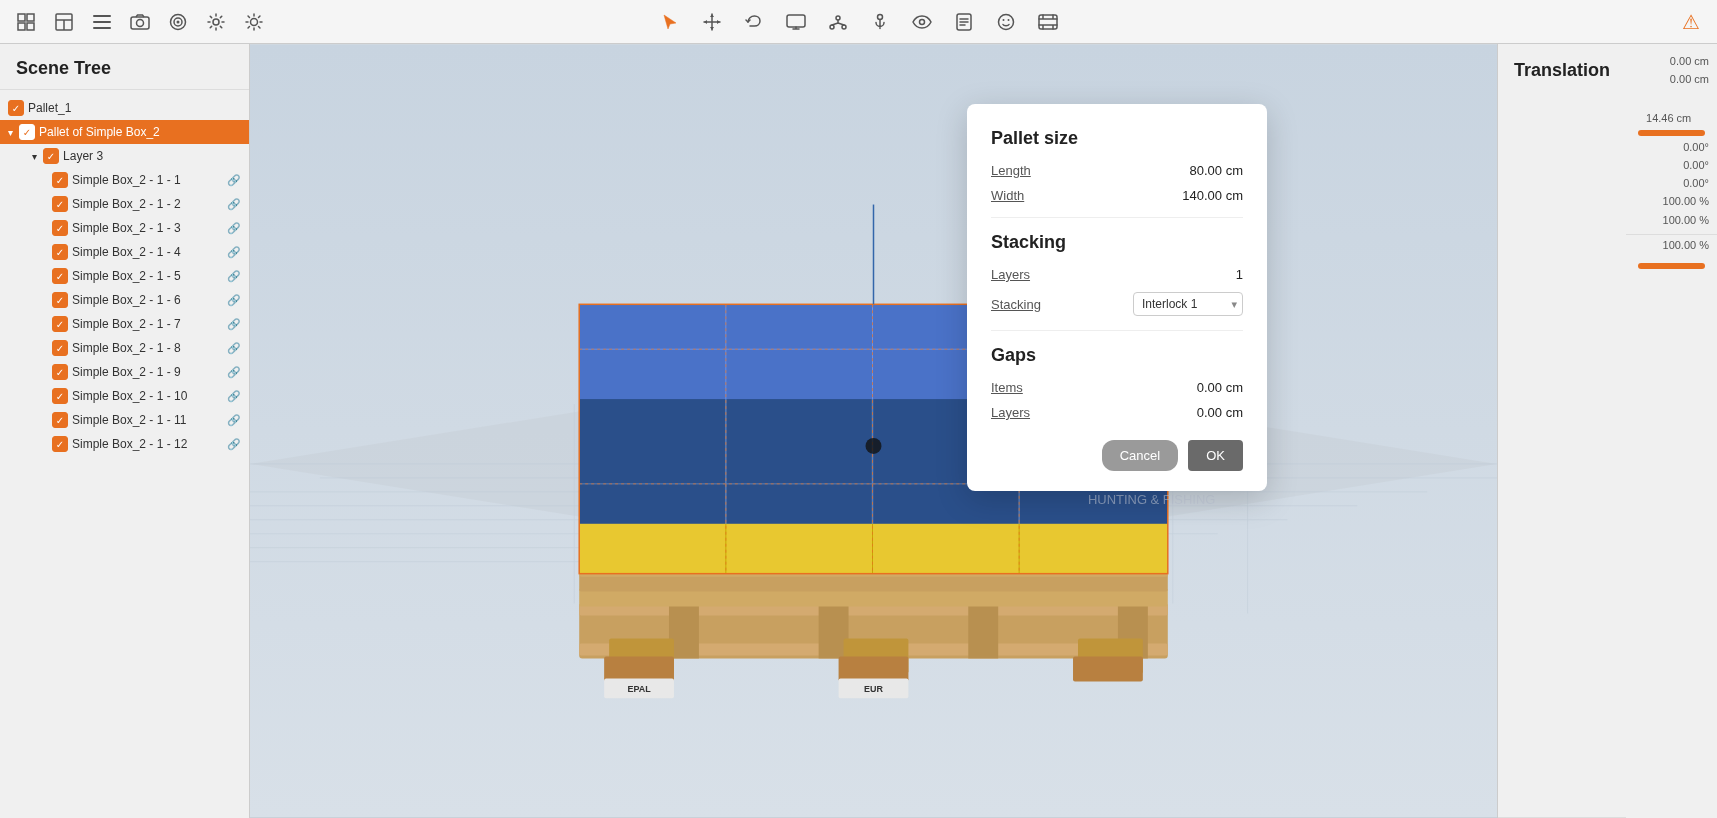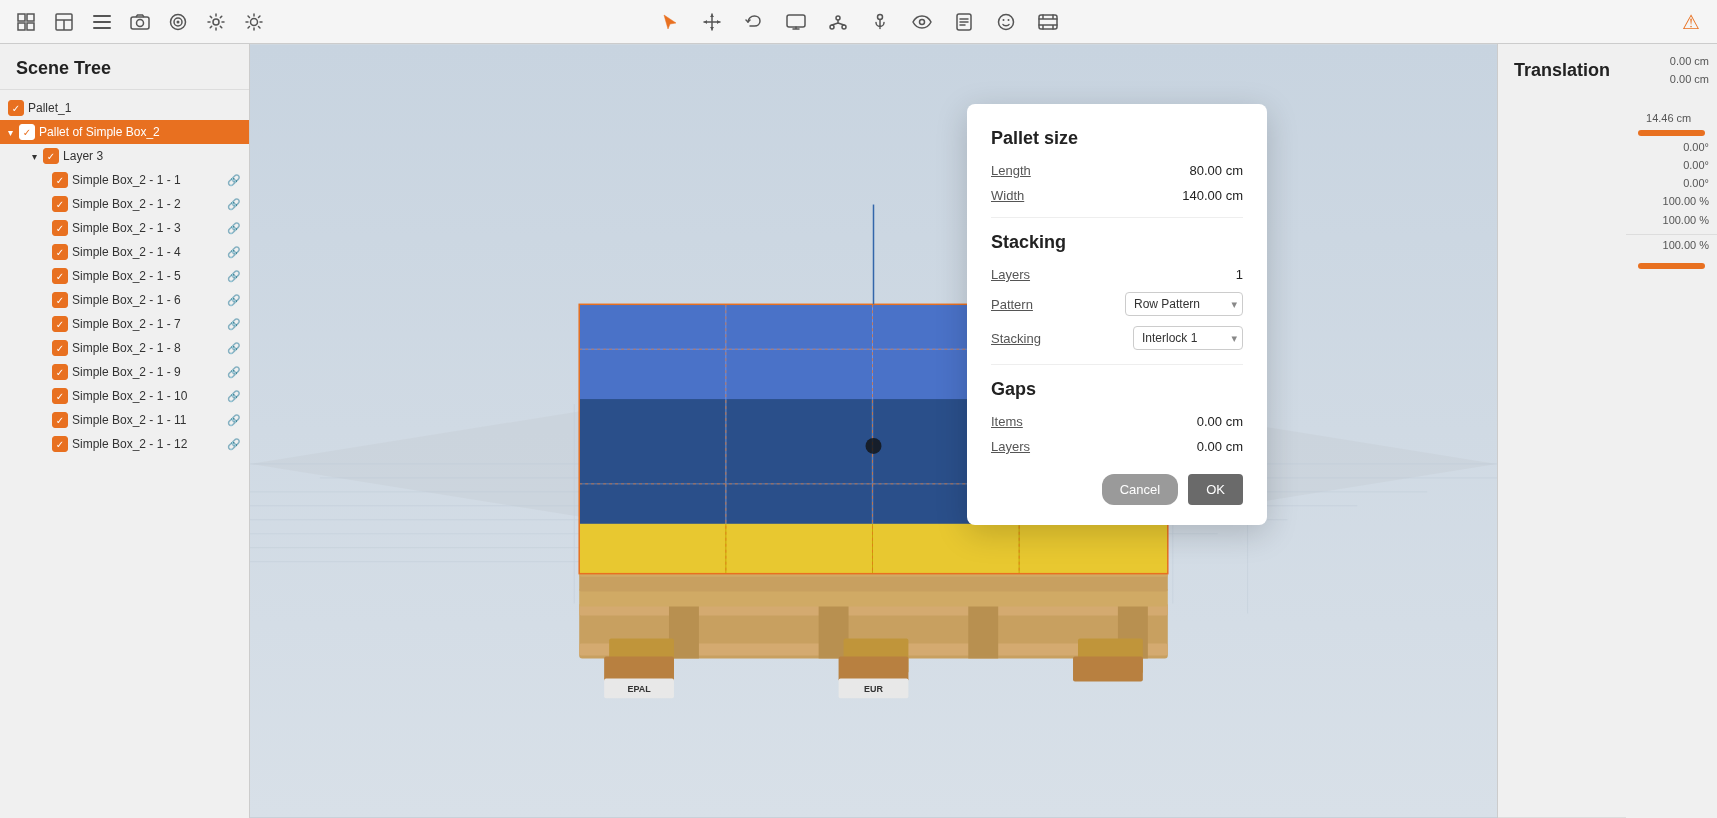--- a/index.html
+++ b/index.html
@@ -522,30 +522,20 @@
 
       <hr class="dialog-divider">
 
       <div class="dialog-section-title">Stacking</div>
 
       <div class="dialog-row">
         <span class="dialog-row-label">Layers</span>
         <span class="dialog-row-value">1</span>
       </div>
 
-      <div class="dialog-row">
-        <span class="dialog-row-label">Pattern</span>
-        <div class="select-wrapper">
-          <select class="dialog-select">
-            <option>Row Pattern</option>
-            <option>Column Pattern</option>
-            <option>Brick Pattern</option>
-          </select>
-        </div>
-      </div>
 
       <div class="dialog-row">
         <span class="dialog-row-label">Stacking</span>
         <div class="select-wrapper">
           <select class="dialog-select">
             <option>Interlock 1</option>
             <option>Interlock 2</option>
             <option>None</option>
           </select>
         </div>

